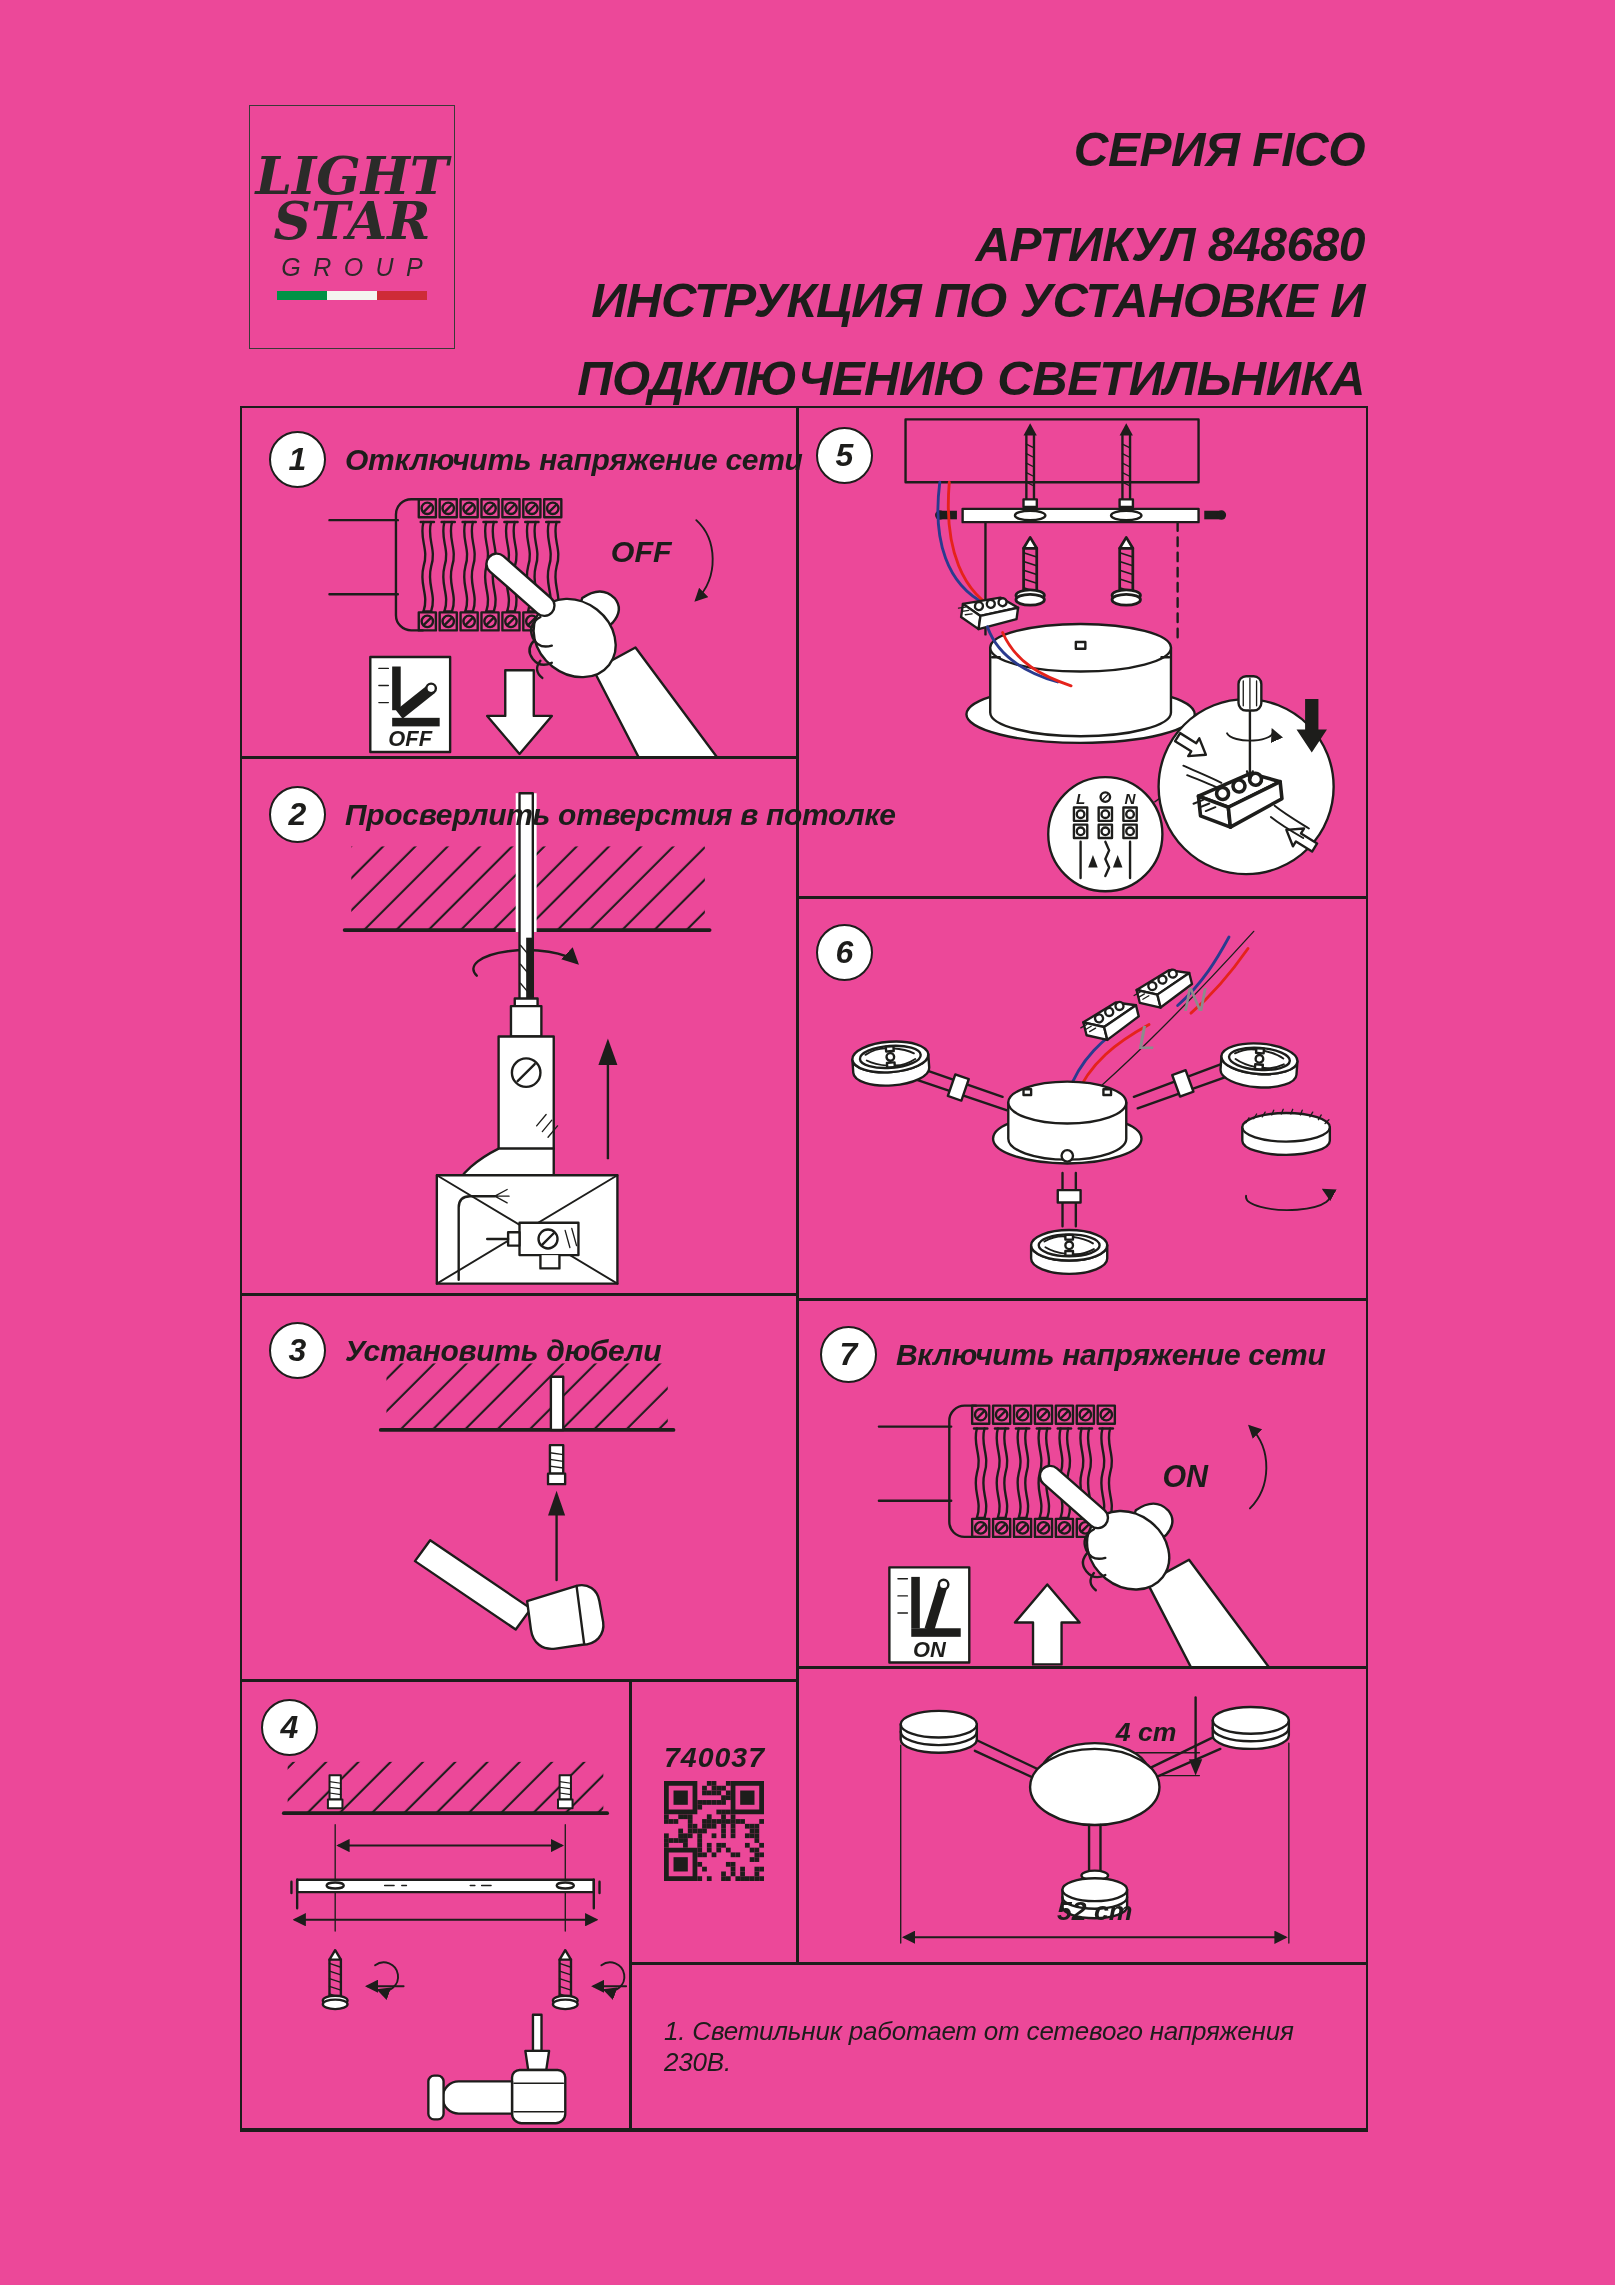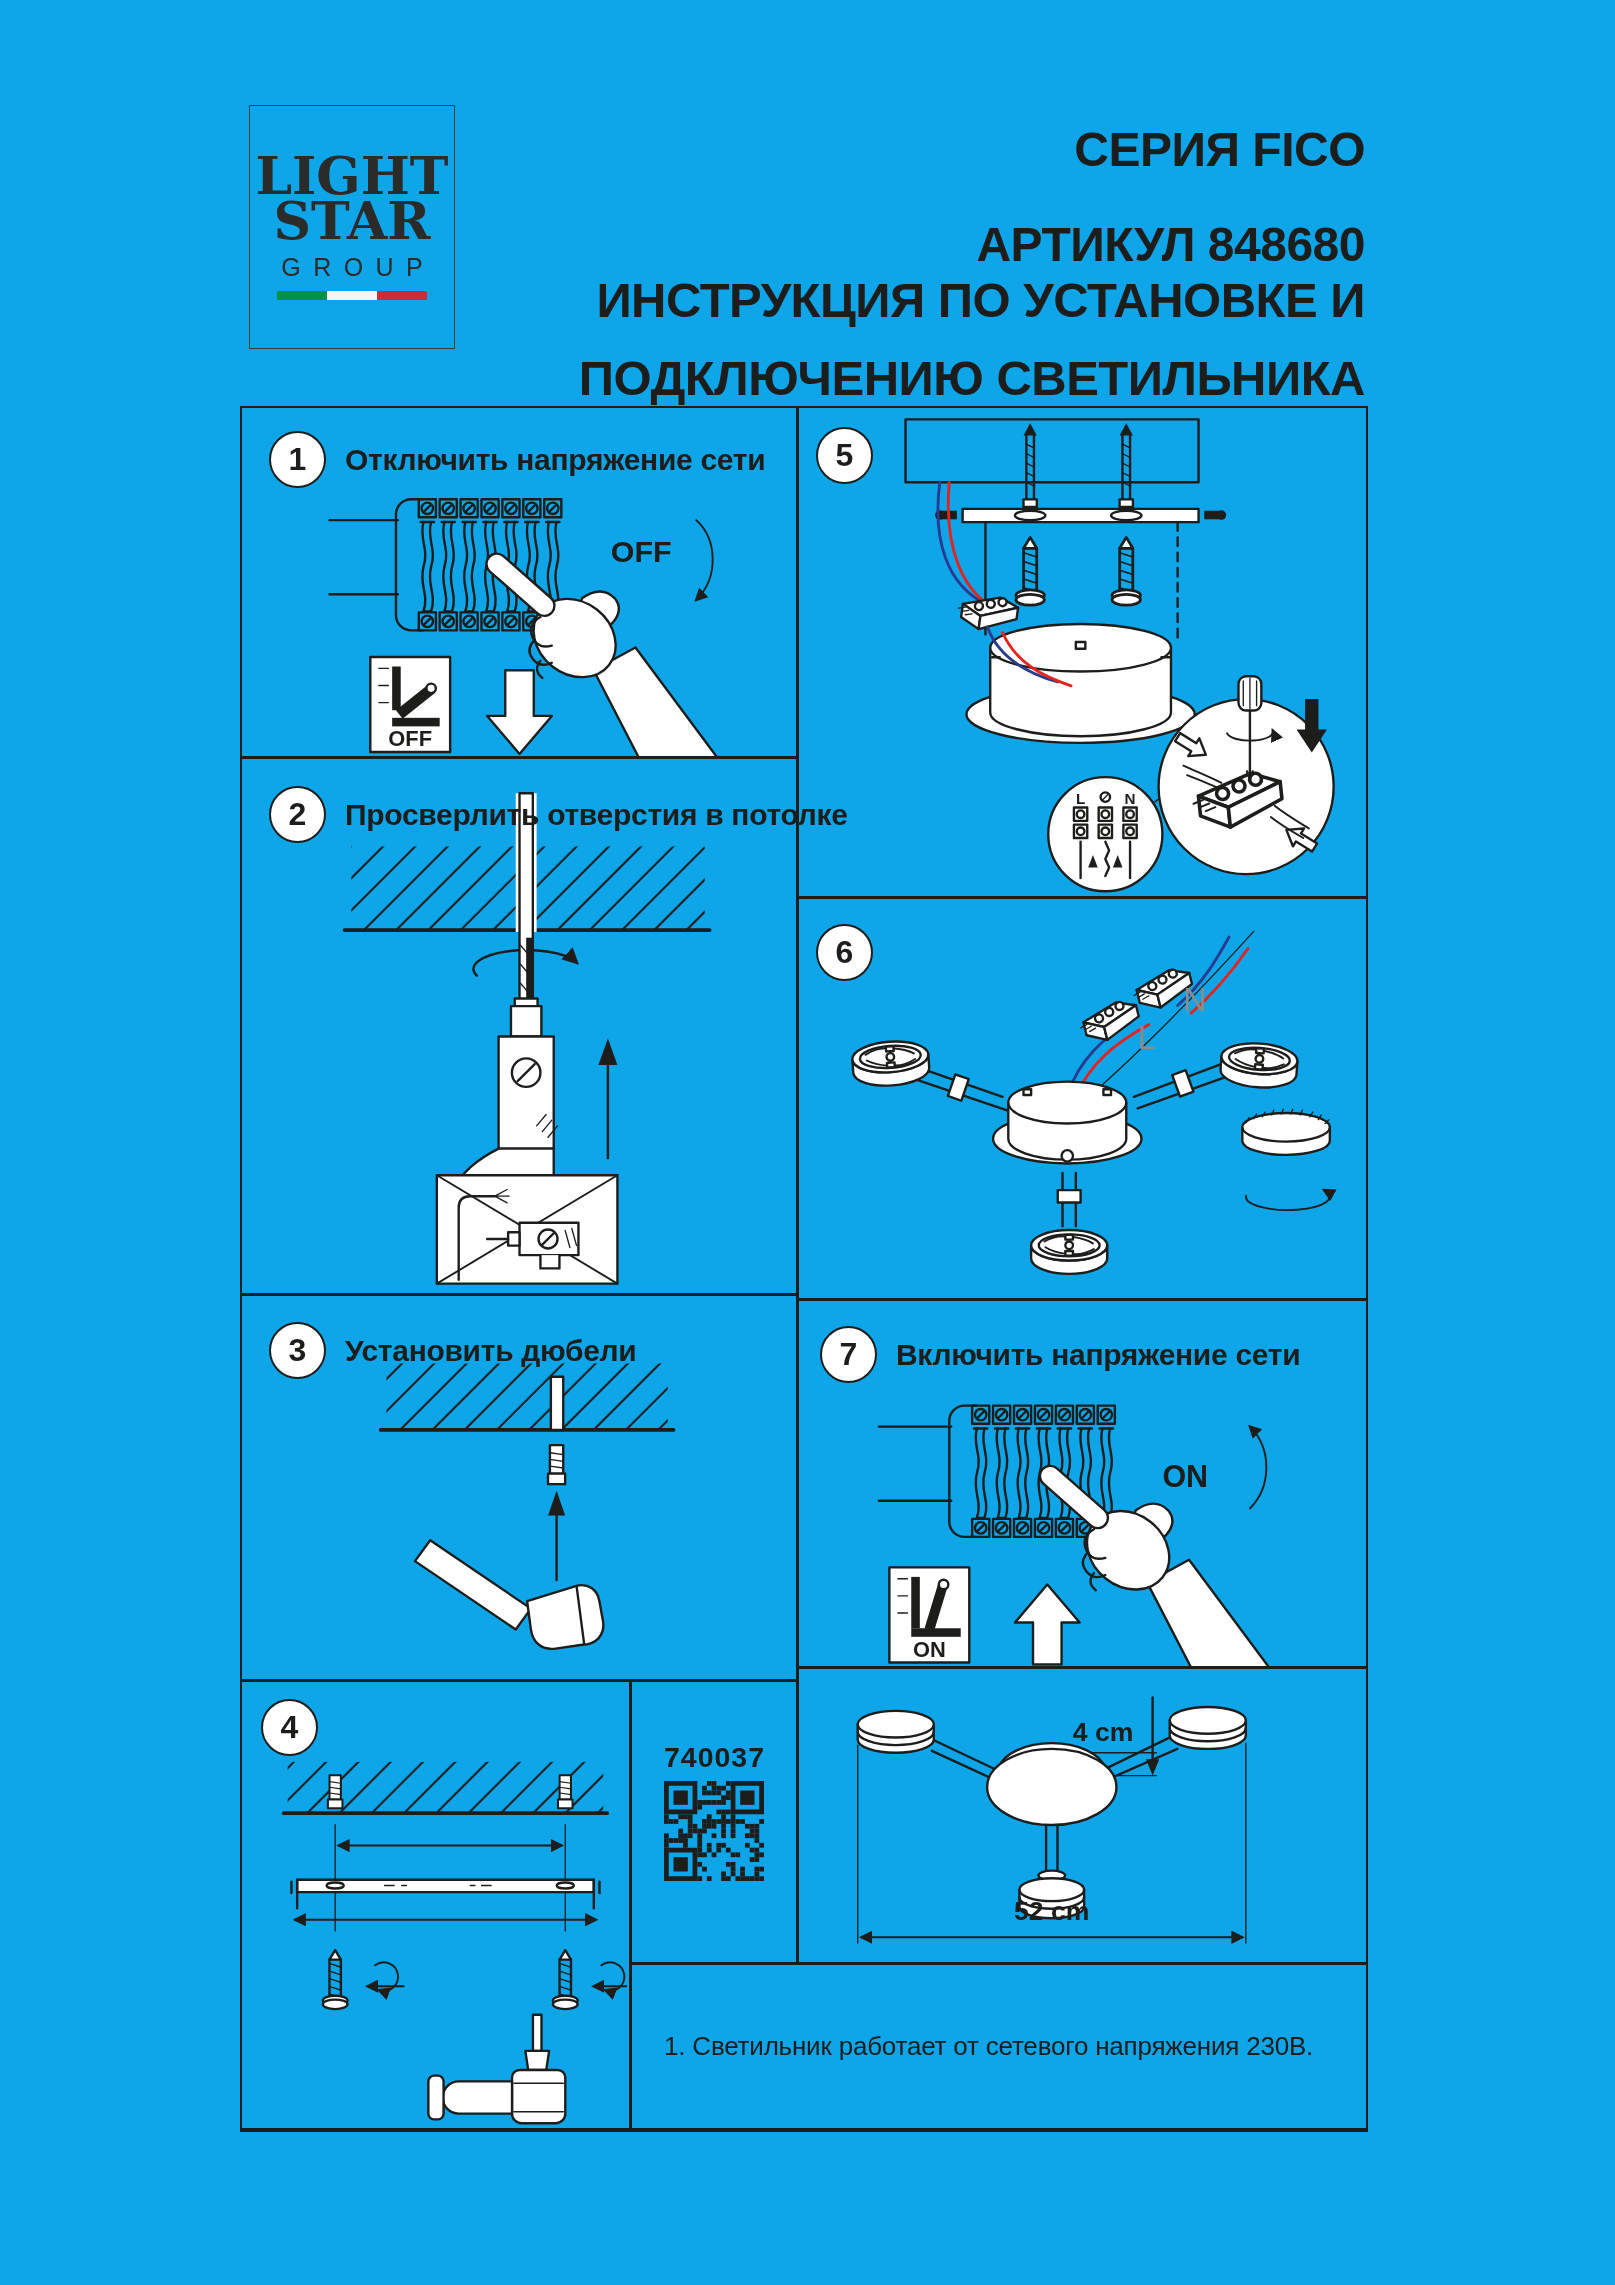--- a/index.html
+++ b/index.html
@@ -1,21 +1,21 @@
 <!DOCTYPE html>
 <html style="--ink: #1d1d1b; --wire-red: #e5231b; --wire-blue: #2a3b8f; --flag-green: #009246; --flag-white: #f4f5f0; --flag-red: #ce2b37;font-size:15px"><head>
 <meta charset="utf-8">
 <style>
   :root{
     --ink:#1d1d1b; --wire-red:#e5231b; --wire-blue:#2a3b8f;
     --flag-green:#009246; --flag-white:#f4f5f0; --flag-red:#ce2b37;
   }
   html,body{margin:0;padding:0;background:#fff;}
   body{font-family:"Liberation Sans",sans-serif;color:var(--ink);}
-  .page{position:relative;width:1616px;height:2286px;background:#0ea5e9;overflow:hidden;}
+  .page{position:relative;width:1616px;height:2286px;background:#ec4899;overflow:hidden;font-style:italic;}
 
   
   .logo-box{position:absolute;left:249px;top:105px;width:204px;height:242px;border:1.9px solid #3a3a38;
             display:flex;flex-direction:column;align-items:center;justify-content:center;}
   .logo-word{font-family:"DejaVu Serif","Liberation Serif",serif;font-weight:700;font-size:52px;line-height:0.86;letter-spacing:0px;color:#2b2b29;}
   .logo-group{font-size:25px;letter-spacing:12.4px;margin-right:-12.4px;color:#2b2b29;margin-top:9.5px;font-weight:400;}
   .logo-flag{display:flex;width:150px;height:8.6px;margin-top:8.6px;}
   .logo-flag span{flex:1;}
   .f-green{background:var(--flag-green);} .f-white{background:var(--flag-white);} .f-red{background:var(--flag-red);}
 
@@ -593,21 +593,21 @@
           <rect class="ink" x="118" y="290" width="9" height="54"></rect>
           <path class="ink" d="M146,298 L132,344 l10,3 L156,301 Z"></path>
           <circle class="lnw" cx="152" cy="298" r="5"></circle>
           <rect class="ink" x="118" y="344" width="52" height="9"></rect>
           <text class="smlbl" x="137" y="374" text-anchor="middle">ON</text>
         </g>
         <path class="lnw" d="M246,382 v-44 h-19 l34,-40 34,40 h-19 v44 z"></path>
       </svg>
     </div>
 
-    <div class="cell" style="left:532px;top:1261px;width:567px;height:328px">
+    <div class="cell" style="left:575px;top:1261px;width:567px;height:328px">
       <svg class="art" viewBox="0 0 596 308">
         <path class="ln thin" d="M88,80 V288 M496,78 V288"></path>
         <path class="ln thin" d="M300,88 H402 M352,112 H402"></path>
         <line class="ln" x1="398" y1="30" x2="398" y2="106"></line>
         <path class="ink" d="M398,112 l-7,-17 h14 z"></path>
         <text class="dimlbl" x="346" y="76" text-anchor="middle">4 cm</text>
         <path class="ln" d="M238,108 L162,72 M244,122 L166,86"></path>
         <path class="ln" d="M346,106 L420,70 M342,120 L424,84"></path>
         <g>
           <path class="lnw" d="M88,58 v16 a40,14 0 0 0 80,0 v-16"></path>

